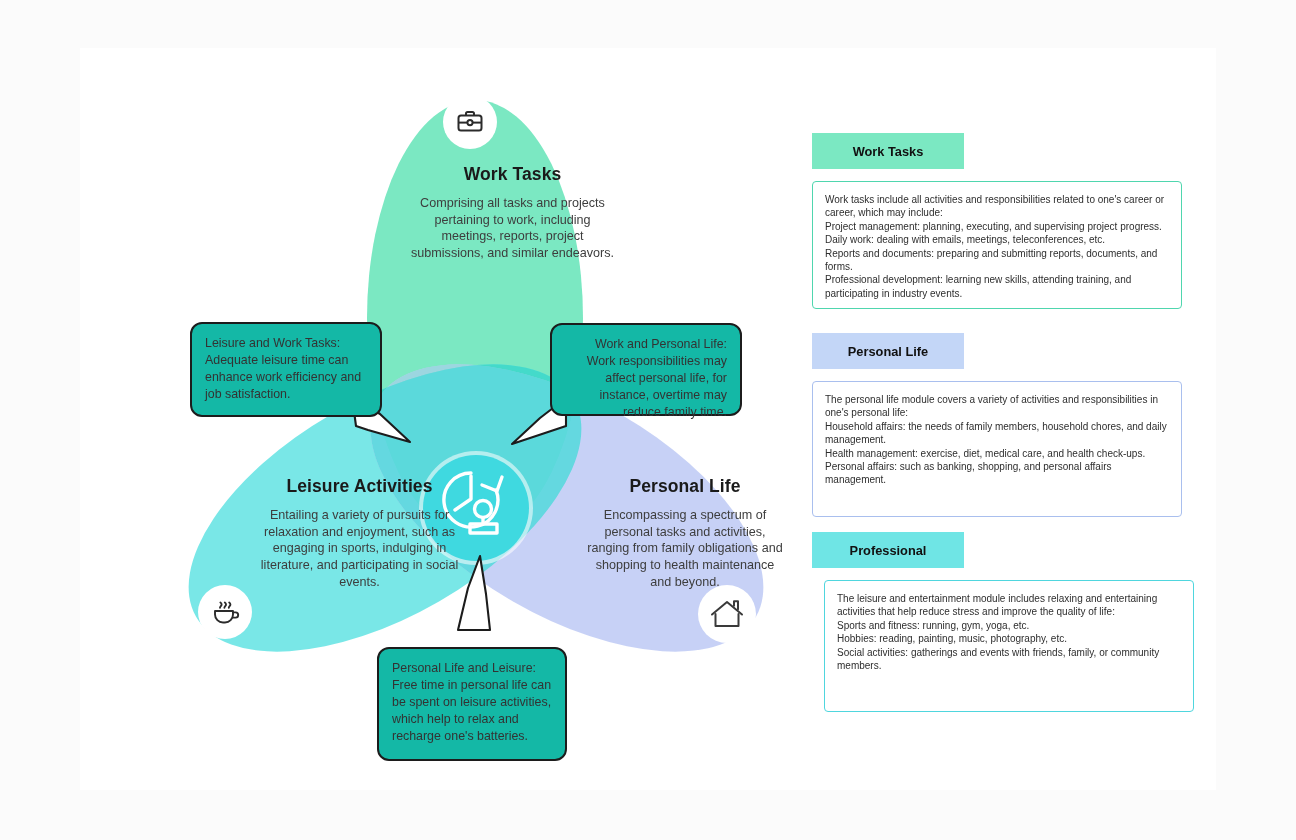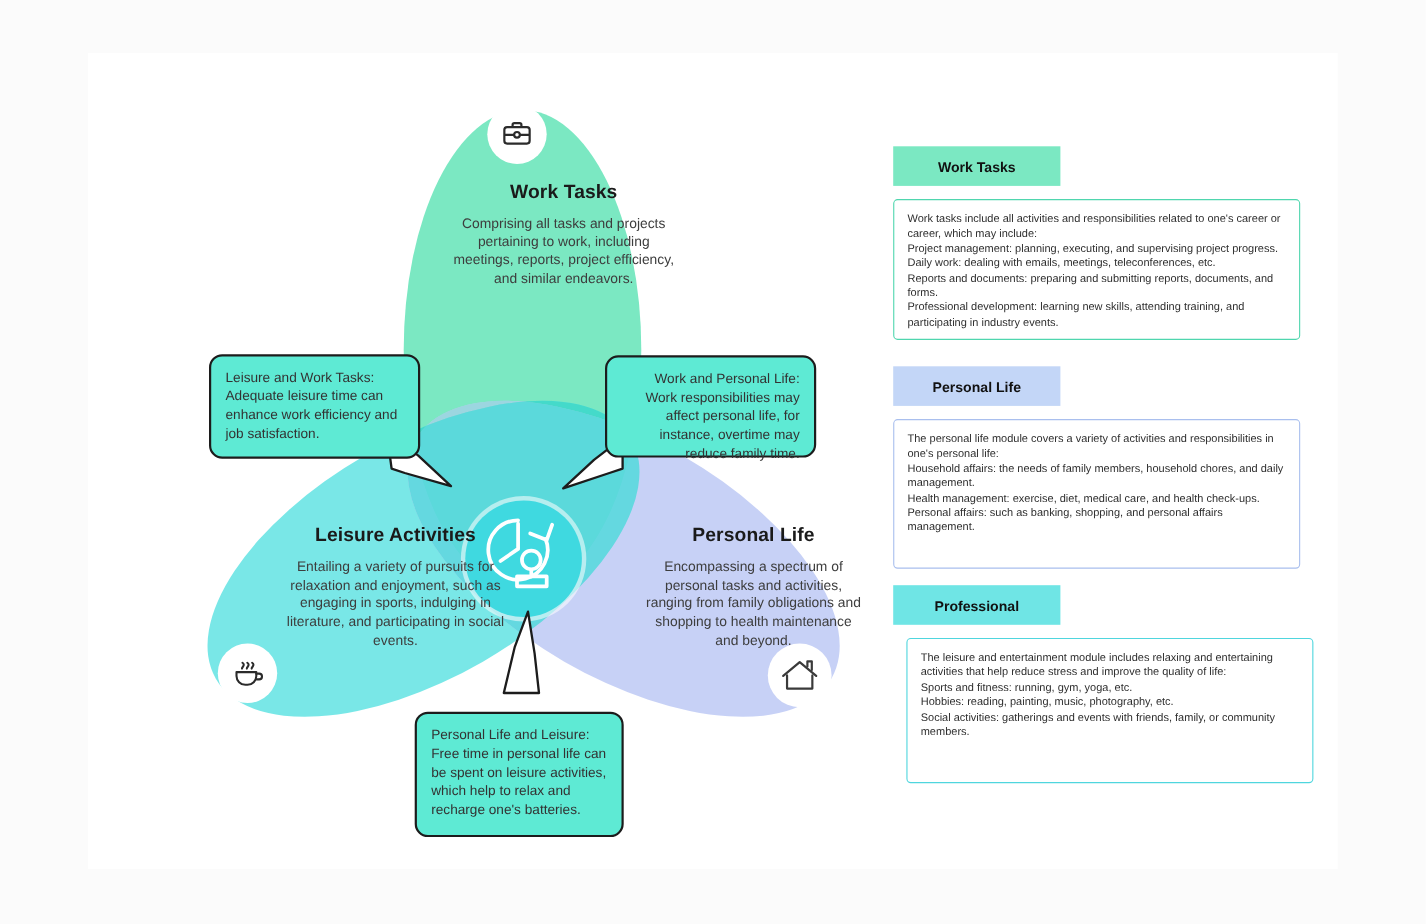--- a/index.html
+++ b/index.html
@@ -67,21 +67,21 @@
     align-items: center;
     justify-content: center;
   }
   #work-icon    { left: 363px; top: 47px;  width: 54px; height: 54px; }
   #leisure-icon { left: 118px; top: 537px; width: 54px; height: 54px; }
   #personal-icon{ left: 618px; top: 537px; width: 58px; height: 58px; }
 
   
   .callout {
     position: absolute;
-    background: #5eead4;
+    background: #14b8a6;
     border: 2.1px solid #1c1c1c;
     border-radius: 12px;
     font-size: 12.4px;
     line-height: 1.37;
     color: #333333;
     padding: 11px 13px;
     box-sizing: border-box;
     white-space: pre-line;
     z-index: 6;
   }
@@ -195,21 +195,21 @@
     </svg>
 
     <svg class="pointer-svg" width="720" height="742" viewBox="0 0 720 742">
       <polygon points="272,348 300,366 330,394 288,382 276,378" fill="#ffffff" stroke="#1c1c1c" stroke-width="2.1" stroke-linejoin="round"></polygon>
       <polygon points="486,350 460,370 432,396 474,382 486,378" fill="#ffffff" stroke="#1c1c1c" stroke-width="2.1" stroke-linejoin="round"></polygon>
       <polygon points="378,582 388,540 400,508 406,546 410,582" fill="#ffffff" stroke="#1c1c1c" stroke-width="2.1" stroke-linejoin="round"></polygon>
     </svg>
 
     <div class="petal-label" id="work-label">
       <div class="petal-title">Work Tasks</div>
-      <div class="petal-desc">Comprising all tasks and projects pertaining to work, including meetings, reports, project efficiency, and similar endeavors.</div>
+      <div class="petal-desc">Comprising all tasks and projects pertaining to work, including meetings, reports, project submissions, and similar endeavors.</div>
     </div>
 
     <div class="petal-label" id="leisure-label">
       <div class="petal-title">Leisure Activities</div>
       <div class="petal-desc">Entailing a variety of pursuits for relaxation and enjoyment, such as engaging in sports, indulging in literature, and participating in social events.</div>
     </div>
 
     <div class="petal-label" id="personal-label">
       <div class="petal-title">Personal Life</div>
       <div class="petal-desc">Encompassing a spectrum of personal tasks and activities, ranging from family obligations and shopping to health maintenance and beyond.</div>

